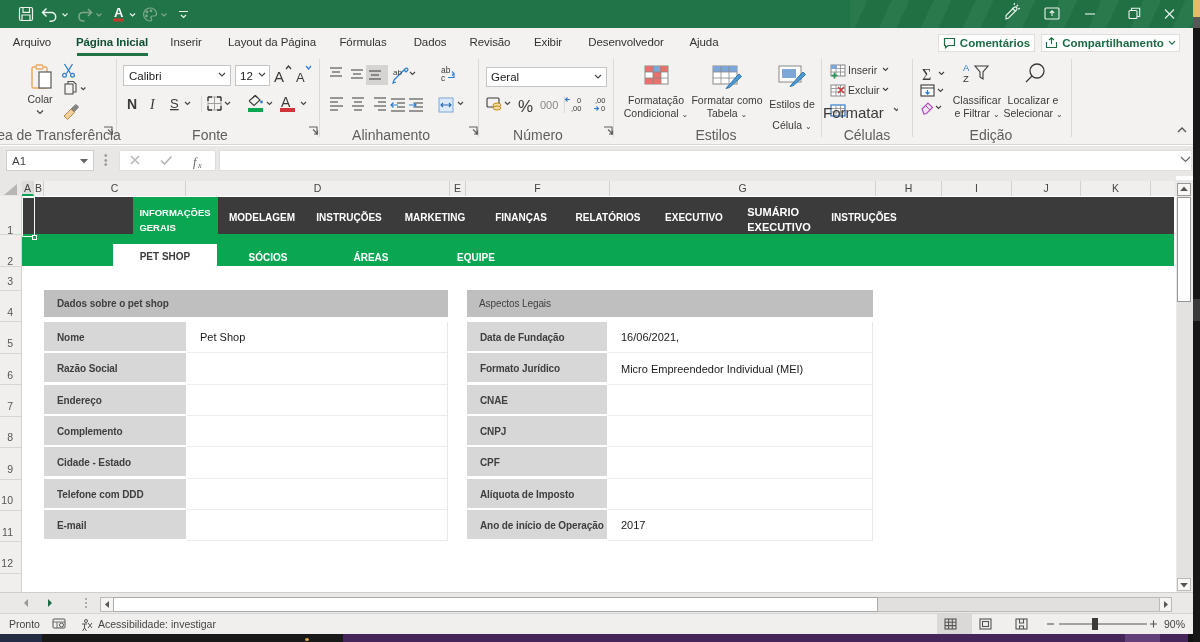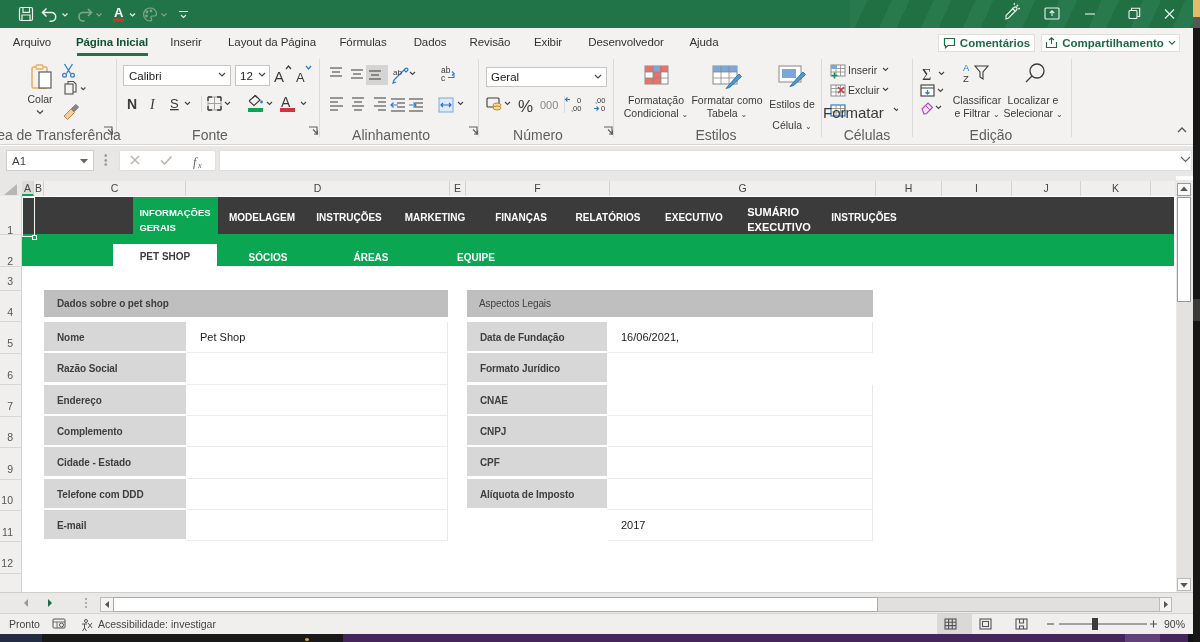--- a/index.html
+++ b/index.html
@@ -416,22 +416,28 @@
       </div>
     <div class="glabelcell" style="left:467px;top:220px;width:140px;height:29px">
         <span>CNPJ</span>
       </div>
     <div class="glabelcell" style="left:467px;top:251px;width:140px;height:29px">
         <span>CPF</span>
       </div>
     <div class="glabelcell" style="left:467px;top:283px;width:140px;height:29px">
         <span>Alíquota de Imposto</span>
       </div>
+    <div class="glabelcell" style="left:467px;top:314px;width:140px;height:29px">
+        <span>Ano de início de Operação</span>
+      </div>
     <div class="gvalcell" style="left:608px;top:126px;width:265px;height:31px">
         <span>16/06/2021,</span>
+      </div>
+    <div class="gvalcell" style="left:608px;top:157px;width:265px;height:32px">
+        <span>Micro Empreendedor Individual (MEI)</span>
       </div>
     <div class="gvalcell" style="left:608px;top:189px;width:265px;height:31px"></div>
     <div class="gvalcell" style="left:608px;top:220px;width:265px;height:31px"></div>
     <div class="gvalcell" style="left:608px;top:251px;width:265px;height:32px"></div>
     <div class="gvalcell" style="left:608px;top:283px;width:265px;height:31px"></div>
     <div class="gvalcell" style="left:608px;top:314px;width:265px;height:31px">
         <span>2017</span>
       </div>
   </div>
   <div class="abs" id="hstrip">

